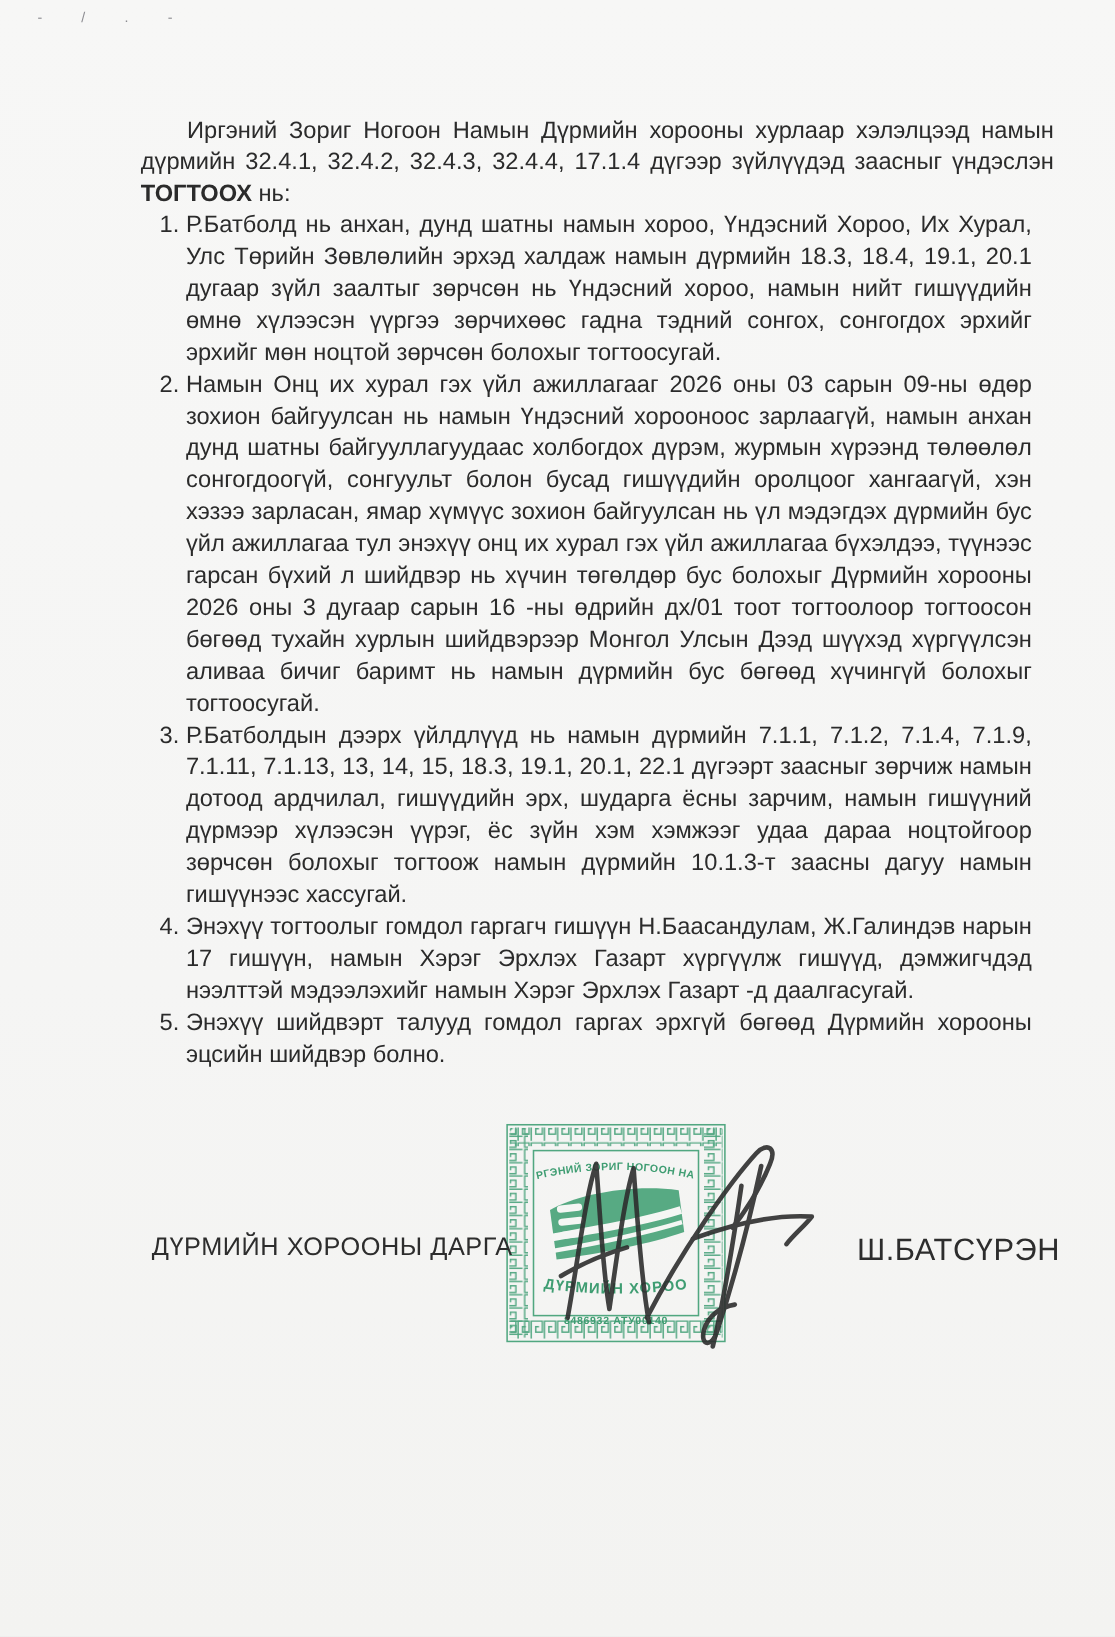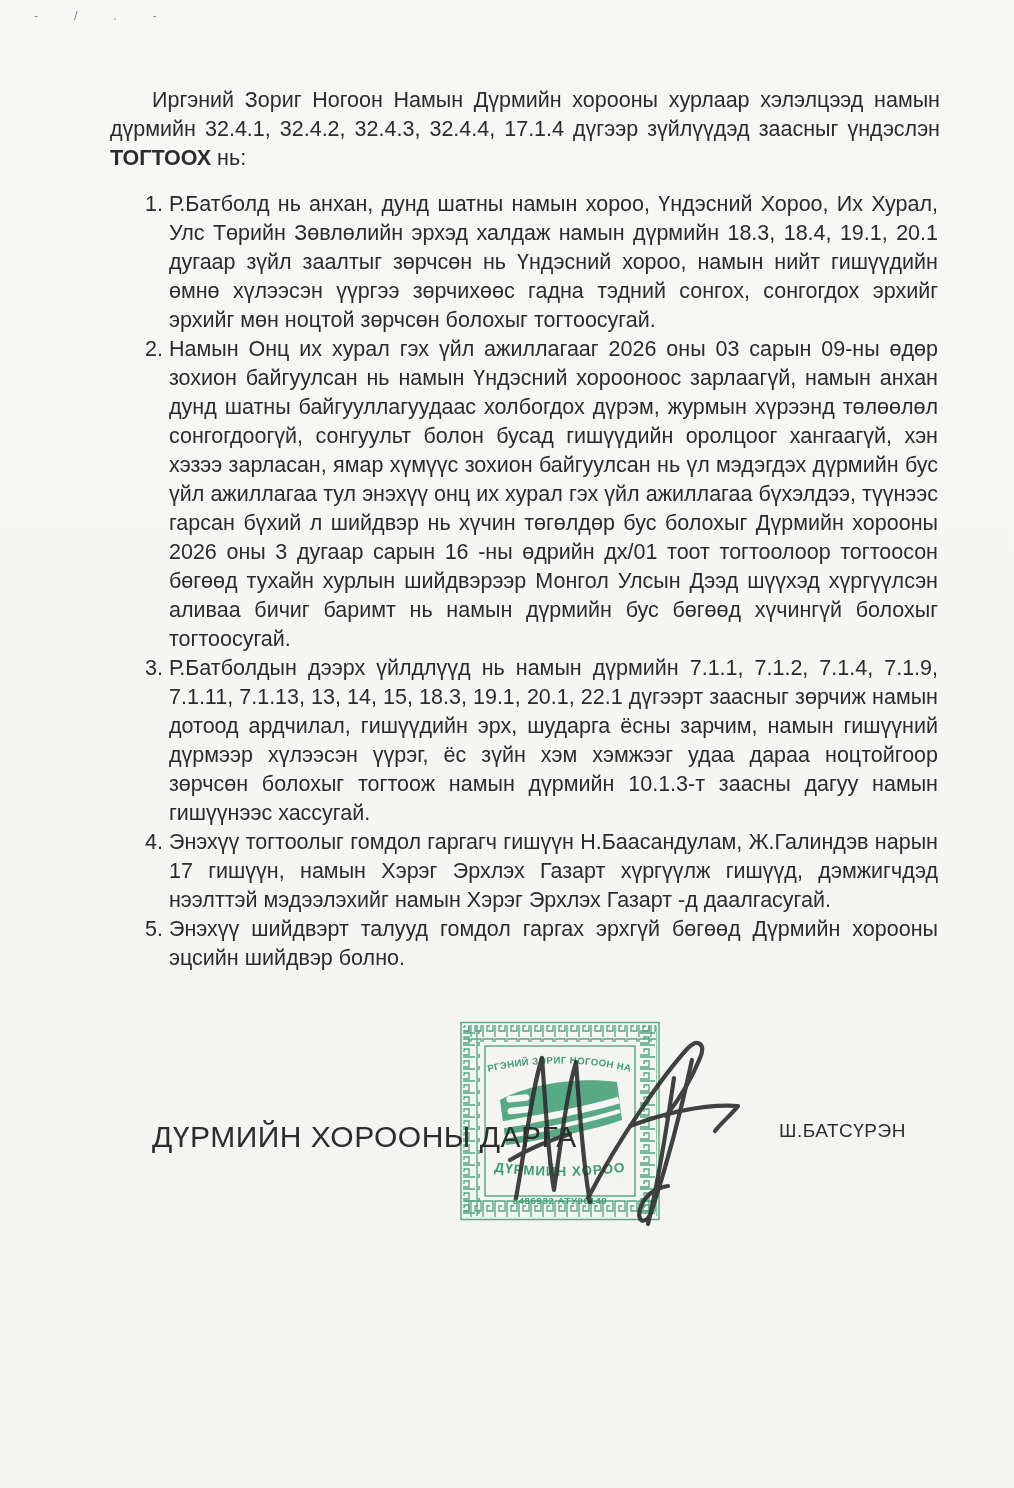--- a/index.html
+++ b/index.html
@@ -14,43 +14,43 @@
   }
   .specks {
     position:absolute; left:34px; top:8px;
     font-size:13px; color:#8d8d92; letter-spacing:16px;
     user-select:none;
   }
   .intro {
     position:absolute; left:110px; top:86px; width:830px;
     font-size:21.5px; line-height:29px;
     text-align:justify; text-indent:42px;
-    margin:0;
+    margin:18px;
   }
   .intro b { font-weight:bold; }
   .list {
     position:absolute; left:145px; top:190px; width:793px;
   }
   .item { display:flex; font-size:21.5px; line-height:29px; }
   .item .num { flex:none; width:24px; }
   .item .txt { flex:1; text-align:justify; }
   .stamp {
     position:absolute; left:458px; top:1020px; width:205px; height:202px;
   }
   .signature {
     position:absolute; left:470px; top:1018px; width:290px; height:230px;
     pointer-events:none;
   }
   .footer-title {
-    position:absolute; left:152px; top:1120px;
-    font-size:30px; letter-spacing:0.5px; color:#2d2d2d;
+    position:absolute; left:138px; top:1120px;
+    font-size:23px; letter-spacing:0.5px; color:#2d2d2d;
   }
   .footer-name {
     position:absolute; left:779px; top:1120px;
-    font-size:19px; letter-spacing:0.5px; color:#2d2d2d;
+    font-size:28px; letter-spacing:0.5px; color:#2d2d2d;
   }
 </style>
 </head>
 <body>
 
 <div class="page">
 
   <div class="specks">-  /  .  -</div>
 
   <p class="intro"><span>Иргэний Зориг Ногоон Намын Дүрмийн хорооны хурлаар хэлэлцээд намын дүрмийн 32.4.1, 32.4.2, 32.4.3, 32.4.4, 17.1.4 дүгээр зүйлүүдэд заасныг үндэслэн </span><b>ТОГТООХ</b><span> нь:</span></p>

